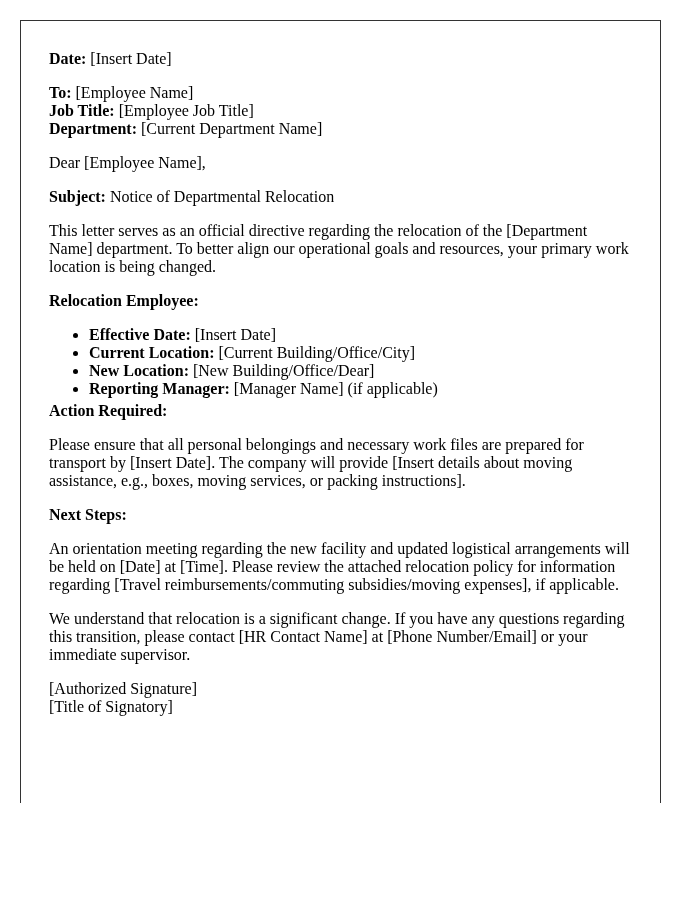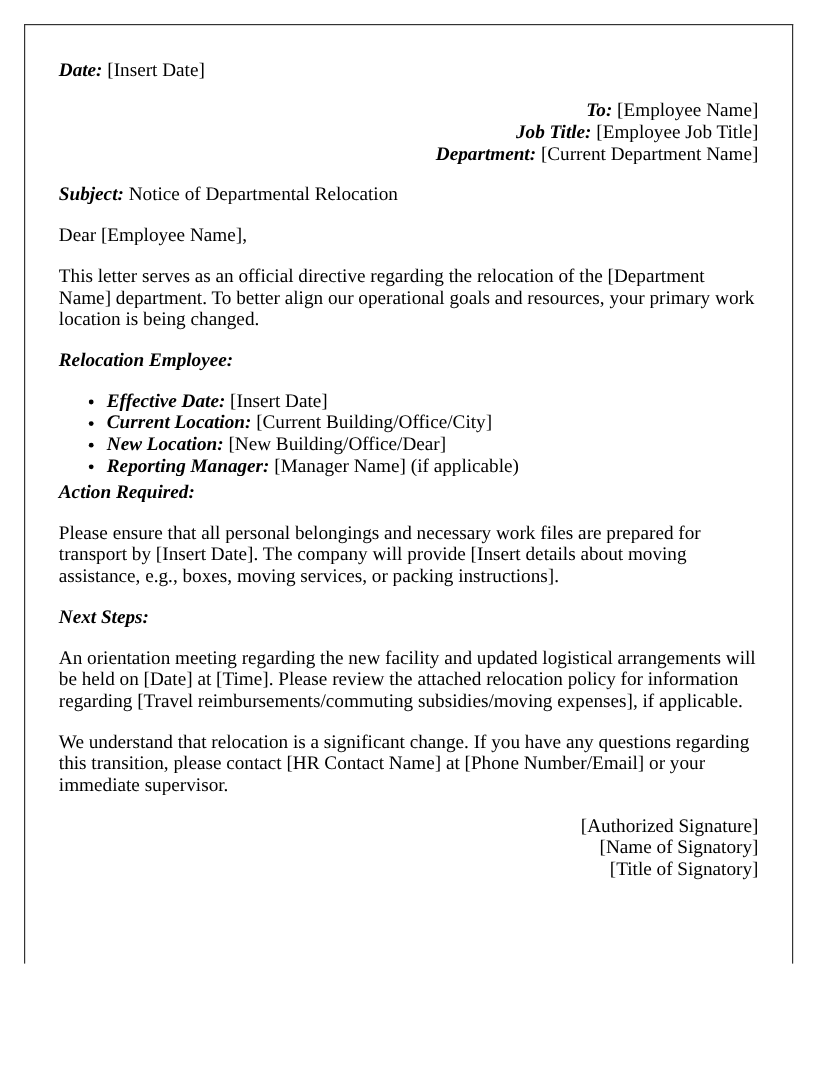--- a/index.html
+++ b/index.html
@@ -27,55 +27,53 @@
       border-left: 1px solid #333333;
       border-right: 1px solid #333333;
       border-top: 1px solid #333333;
       overflow: hidden;
     }
     p {
       margin: 0 0 16px 0;
     }
     strong {
       font-weight: bold;
-      font-style: italic;
     }
     ul {
       margin: 0 0 4px 0;
       padding-left: 40px;
     }
     ul li {
       margin: 0;
       line-height: 18px;
     }
     .block-line {
       display: block;
-      text-align: right;
     }
   </style>
 </head>
 <body>
 
 <div class="page">
 
   <p>
     <strong>Date:</strong><span> [Insert Date]</span>
   </p>
 
   <p>
     <span class="block-line"><strong>To:</strong><span> [Employee Name]</span></span>
     <span class="block-line"><strong>Job Title:</strong><span> [Employee Job Title]</span></span>
     <span class="block-line"><strong>Department:</strong><span> [Current Department Name]</span></span>
   </p>
 
+  <p>Dear [Employee Name],</p>
+
   <p>
     <strong>Subject:</strong><span> Notice of Departmental Relocation</span>
   </p>
-
-  <p>Dear [Employee Name],</p>
 
   <p>This letter serves as an official directive regarding the relocation of the [Department Name] department. To better align our operational goals and resources, your primary work location is being changed.</p>
 
   <p><strong>Relocation Employee:</strong></p>
 
   <ul>
     <li><strong>Effective Date:</strong><span> [Insert Date]</span></li>
     <li><strong>Current Location:</strong><span> [Current Building/Office/City]</span></li>
     <li><strong>New Location:</strong><span> [New Building/Office/Dear]</span></li>
     <li><strong>Reporting Manager:</strong><span> [Manager Name] (if applicable)</span></li>
@@ -87,17 +85,16 @@
 
   <p><strong>Next Steps:</strong></p>
 
   <p>An orientation meeting regarding the new facility and updated logistical arrangements will be held on [Date] at [Time]. Please review the attached relocation policy for information regarding [Travel reimbursements/commuting subsidies/moving expenses], if applicable.</p>
 
   <p>We understand that relocation is a significant change. If you have any questions regarding this transition, please contact [HR Contact Name] at [Phone Number/Email] or your immediate supervisor.</p>
 
 
   <p>
     <span class="block-line">[Authorized Signature]</span>
-    <span class="block-line">[Name of Signatory]</span>
     <span class="block-line">[Title of Signatory]</span>
   </p>
 
 </div>
 
 </body></html>

